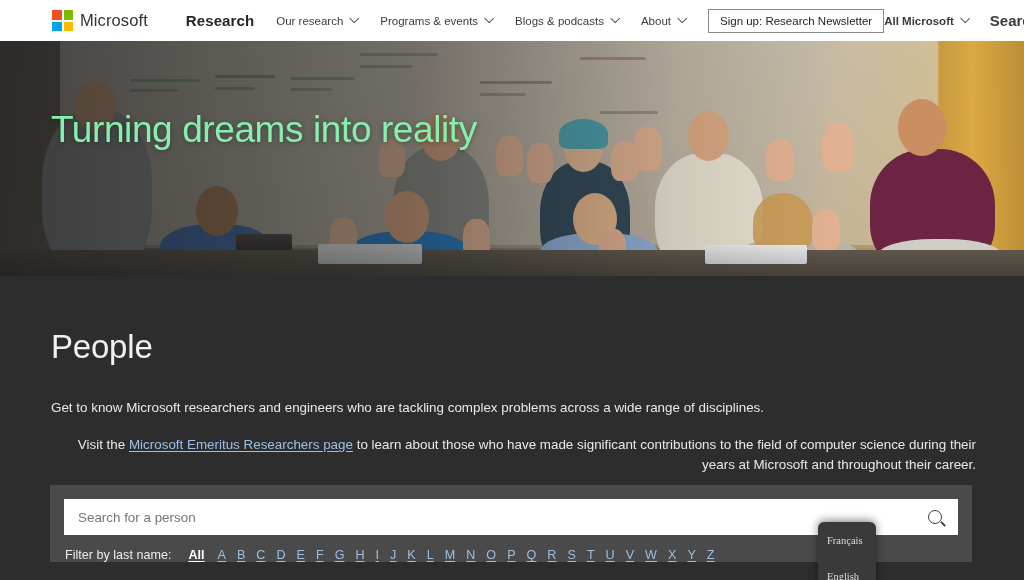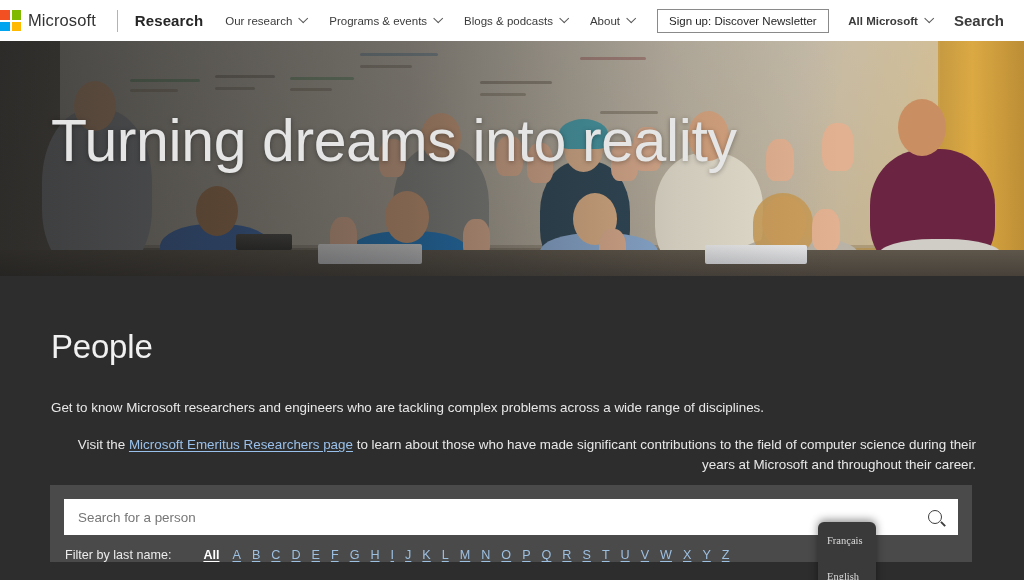--- a/index.html
+++ b/index.html
@@ -13,20 +13,21 @@
   
   .topnav {
     position: absolute; top: 0; left: 0;
     width: 1024px; height: 41px;
     background: #ffffff;
     display: flex; align-items: center;
     z-index: 40;
   }
   .ms-logo-group {
     display: flex; align-items: center;
+    margin-left: 52px;
   }
   .ms-squares {
     width: 21px; height: 21px;
     display: grid;
     grid-template-columns: 1fr 1fr;
     grid-template-rows: 1fr 1fr;
     gap: 2px;
   }
   .ms-squares i { display: block; }
   .sq-r { background: #f25022; }
@@ -141,23 +142,23 @@
   }
   .hero-scrim {
     position: absolute; inset: 0;
     background: linear-gradient(90deg, rgba(25,25,25,.70) 0%, rgba(30,30,30,.46) 40%, rgba(35,35,35,.12) 66%, rgba(40,40,40,0) 82%);
   }
   .hero-text {
     position: absolute; left: 51px; top: 69px;
     z-index: 6;
   }
   .hero-title {
-    font-size: 59px;
+    font-size: 37px;
     font-weight: 300;
-    color: #e5e5e5;
+    color: #86efac;
     letter-spacing: -.4px;
     line-height: 1.06;
     text-shadow: 0 1px 5px rgba(0,0,0,.35);
   }
   .hero-sub {
     margin-top: 22px;
     font-size: 13.5px;
     color: #f2f2f2;
     line-height: 1.42;
     max-width: 408px;
@@ -228,21 +229,21 @@
     width: 1.6px; height: 6px; background: #3c3c3c;
     right: -1px; bottom: -5px;
     transform: rotate(-45deg); transform-origin: top;
   }
   .filter-row {
     position: absolute; left: 15px; top: 63px;
     display: flex; align-items: center;
   }
   .filter-label {
     font-size: 12.6px; color: #ececec;
-    margin-right: 32px;
+    margin-right: 17px;
     white-space: nowrap;
   }
   .alpha {
     font-size: 12.6px;
     color: #9dbfe0;
     text-decoration: underline;
     text-underline-offset: 2px;
     margin-right: 11px;
     cursor: pointer;
   }
@@ -301,21 +302,21 @@
     <span class="navlink">
       <span>Blogs &amp; podcasts</span>
       <i class="chev"></i>
     </span>
     <span class="navlink">
       <span>About</span>
       <i class="chev"></i>
     </span>
   </div>
 
-  <button class="newsletter-btn">Sign up: Discover Newsletter</button>
+  <button class="newsletter-btn">Sign up: Research Newsletter</button>
 
   <div class="nav-right">
     <span class="all-ms">
       <span>All Microsoft</span>
       <i class="chev"></i>
     </span>
     <span class="search-nav">
       <span>Search</span>
 
     </span>

